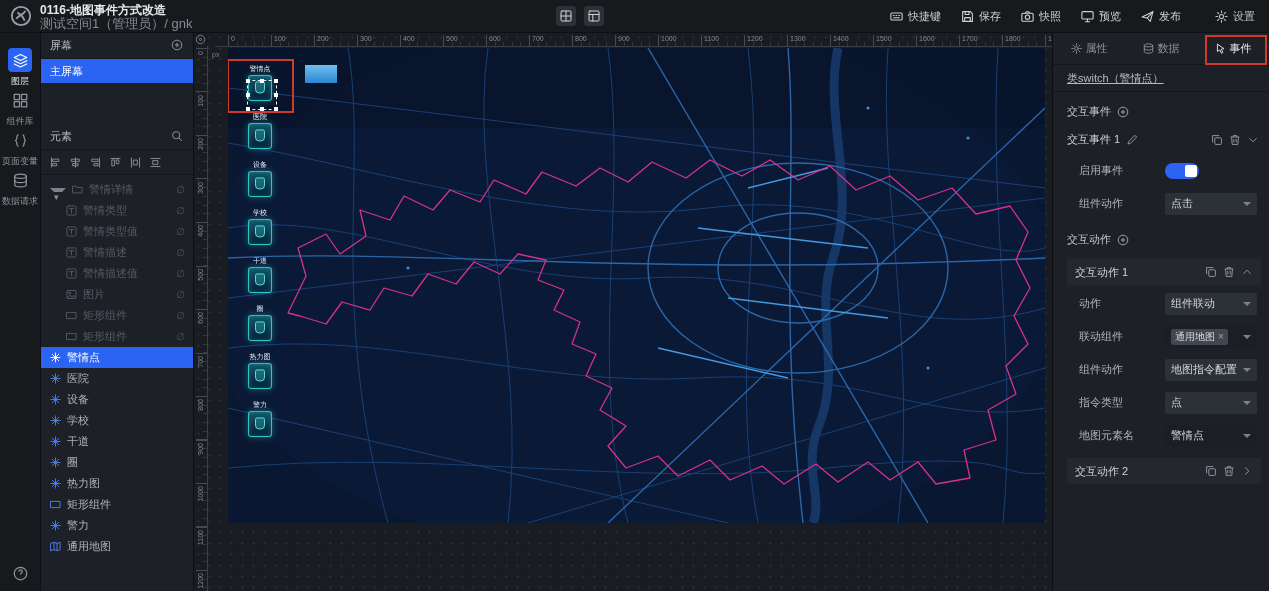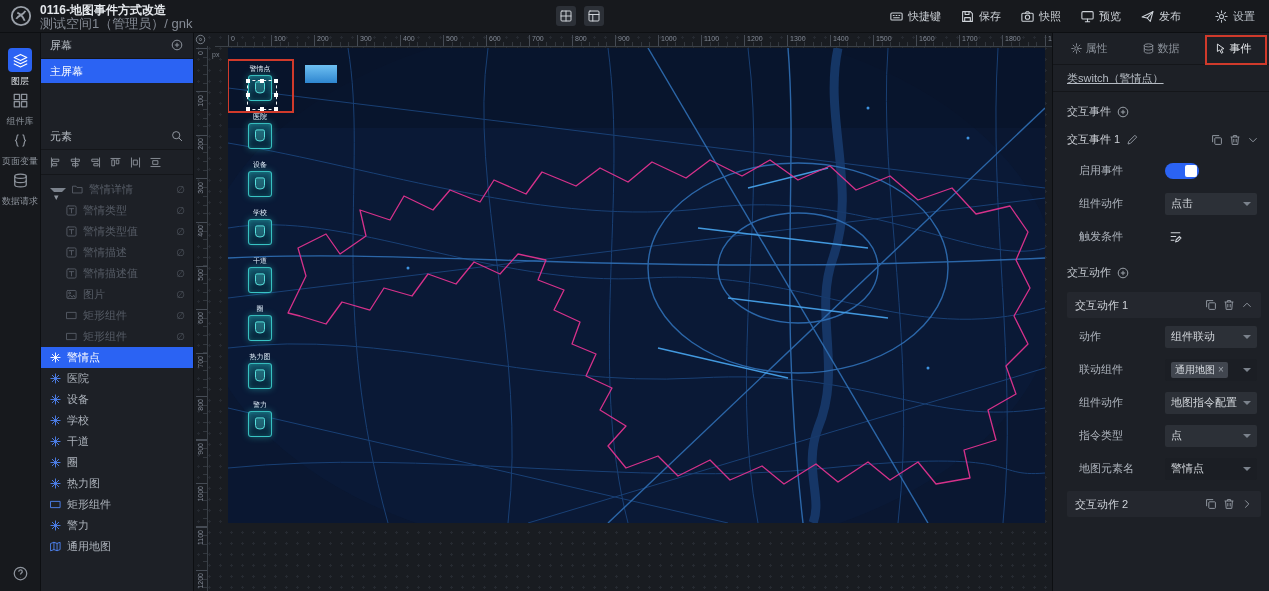--- a/index.html
+++ b/index.html
@@ -709,31 +709,20 @@
     </div>
 
     <div class="field-row">
       <span class="field-label">组件动作</span>
       <span class="select">
         <span>点击</span>
           <span class="caret"></span>
       </span>
     </div>
 
-    <div class="field-row">
-      <span class="field-label">触发条件</span>
-      <span class="field-ctl">
-        <span class="fx-chip">
-          <svg viewBox="0 0 12 12" fill="none" stroke="currentColor" stroke-width="1">
-              <path d="M1.6 2.6h8.8M1.6 6h5M1.6 9.4h3.4"></path>
-              <path d="M8 10.4l3-3-1.4-1.4-3 3-.4 1.8z"></path>
-            </svg>
-        </span>
-      </span>
-    </div>
 
     <div class="section-row">
       <span>交互动作</span>
       <span class="ic">
         <svg viewBox="0 0 12 12" fill="none" stroke="currentColor" stroke-width="1">
             <circle cx="6" cy="6" r="4.8"></circle>
             <path d="M6 3.8v4.4M3.8 6h4.4"></path>
           </svg>
       </span>
     </div>

